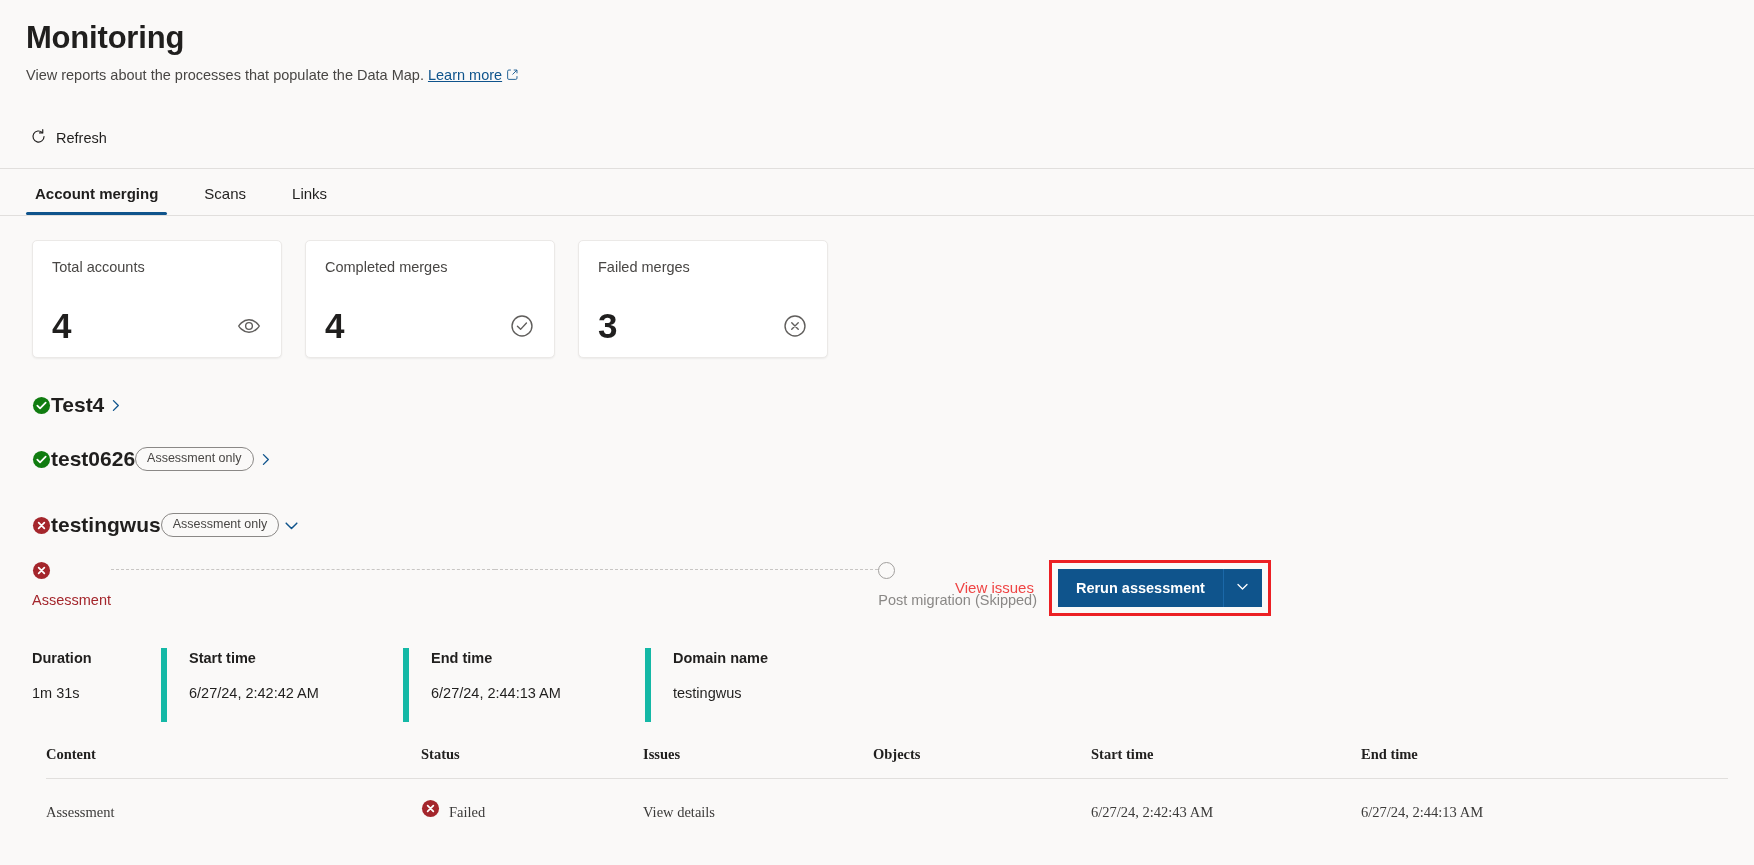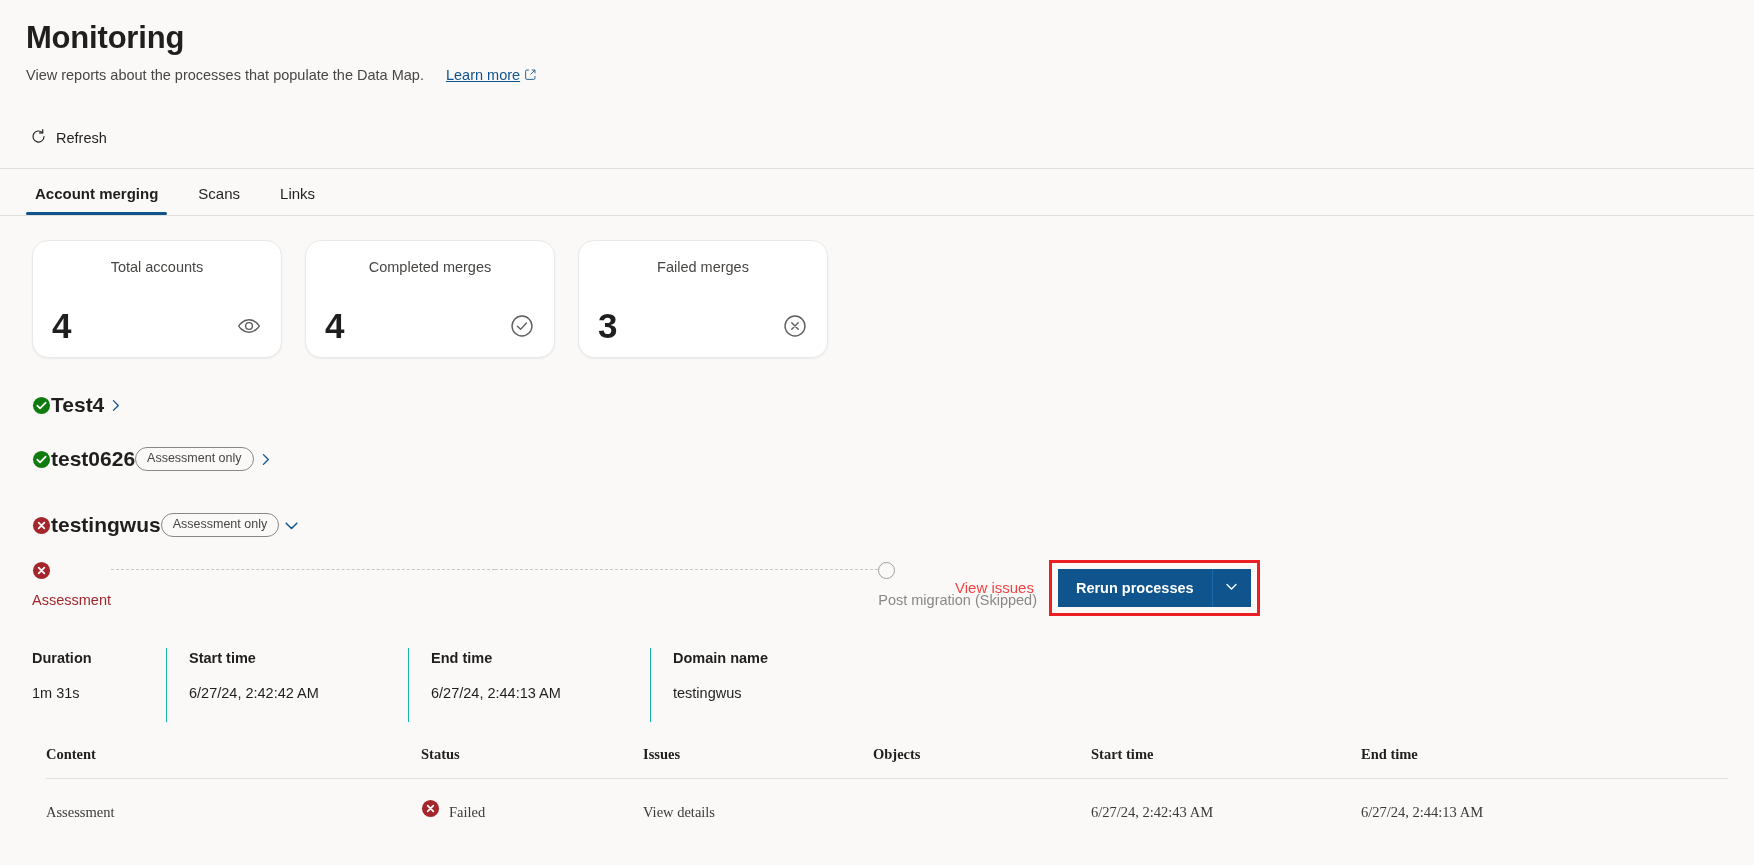--- a/index.html
+++ b/index.html
@@ -27,21 +27,20 @@
   .page-subtitle {
     font-size: 14.5px;
     color: #484644;
     margin-top: 7px;
     line-height: 20px;
   }
   .learn-more {
     color: #0f548c;
     text-decoration: underline;
     cursor: pointer;
-    margin-left: 18px;
   }
   .ext-link-icon {
     display: inline-block;
     vertical-align: -1px;
     margin-left: 4px;
   }
 
   
   .command-bar {
     margin-top: 30px;
@@ -65,21 +64,21 @@
 
   
   .tabs-wrapper {
     margin-top: 8px;
     border-bottom: 1px solid #e1dfdd;
     border-top: 1px solid #e1dfdd;
     padding-left: 26px;
     display: flex;
     align-items: flex-end;
     height: 48px;
-    gap: 8px;
+    gap: 14px;
   }
   .tab {
     position: relative;
     font-size: 15px;
     color: #201f1e;
     padding: 0 9px 11px 9px;
     margin-right: 14px;
     cursor: pointer;
     line-height: 20px;
   }
@@ -97,27 +96,26 @@
   .cards-row {
     display: flex;
     gap: 23px;
     padding: 24px 0 0 32px;
   }
   .stat-card {
     width: 250px;
     height: 118px;
     background: #ffffff;
     border: 1px solid #ebe9e7;
-    border-radius: 16px;
+    border-radius: 5px;
     box-shadow: 0 1px 2px rgba(0,0,0,0.06);
     padding: 17px 19px 12px 19px;
     display: flex;
     flex-direction: column;
     justify-content: space-between;
-    text-align: center;
   }
   .stat-label {
     font-size: 14.5px;
     color: #484644;
     line-height: 19px;
   }
   .stat-bottom {
     display: flex;
     align-items: flex-end;
     justify-content: space-between;
@@ -261,21 +259,21 @@
     padding-left: 32px;
     margin-top: 18px;
     height: 74px;
   }
   .meta-cell {
     padding: 0 22px 0 0;
     min-width: 0;
     display: flex;
     flex-direction: column;
     justify-content: flex-start;
-    border-right: 1px solid #14b8a6;
+    border-right: 6px solid #14b8a6;
     margin-right: 22px;
   }
   .meta-cell:last-child { border-right: none; }
   .meta-label {
     font-size: 14.5px;
     font-weight: 700;
     color: #201f1e;
     line-height: 20px;
   }
   .meta-value {
@@ -466,21 +464,21 @@
       </div>
       <div class="step-label skipped">Post migration (Skipped)</div>
     </div>
 
   </div>
 
   <div class="actions-inline">
     <span class="view-issues-link">View issues</span>
     <div class="highlight-box">
       <div class="split-button">
-        <button class="primary-button">Rerun processes</button>
+        <button class="primary-button">Rerun assessment</button>
         <div class="primary-caret">
           <span>
             <svg width="15" height="15" viewBox="0 0 16 16" fill="none">
                 <path d="M3.2 5.8 8 10.6l4.8-4.8" stroke="#ffffff" stroke-width="1.4" stroke-linecap="round" stroke-linejoin="round"></path>
               </svg>
           </span>
         </div>
       </div>
     </div>
   </div>

